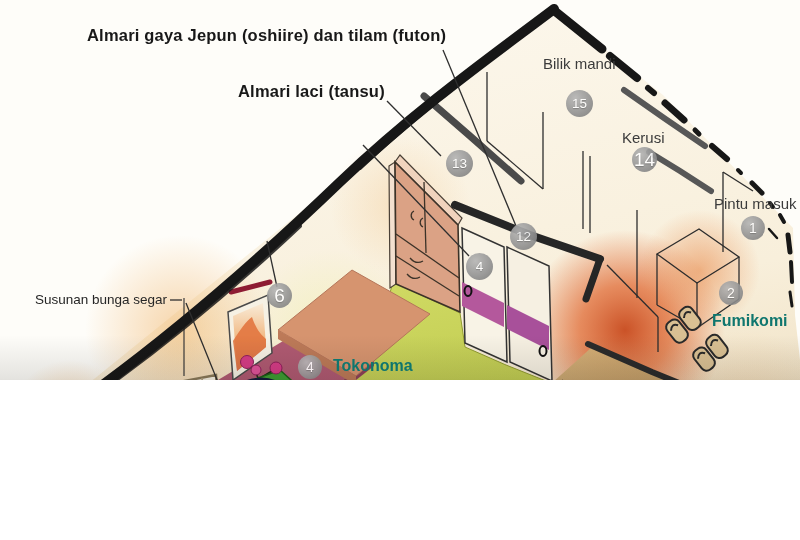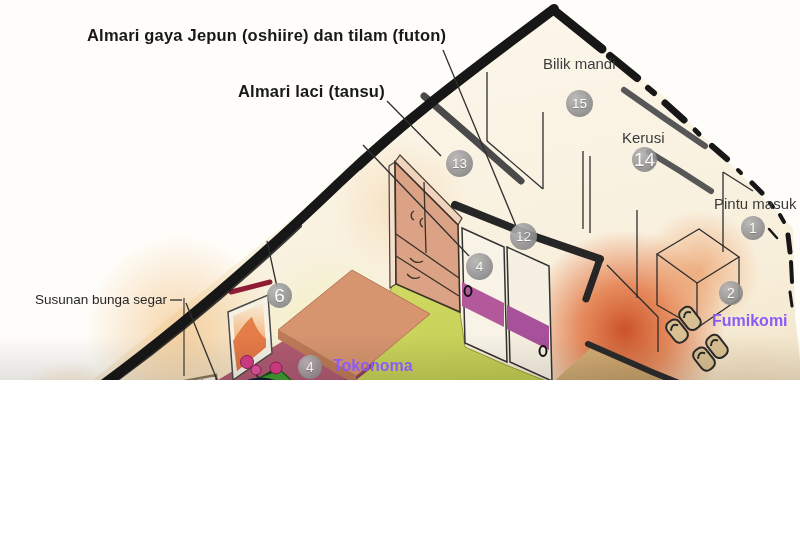--- a/index.html
+++ b/index.html
@@ -15,21 +15,21 @@
       rgba(8,6,4,0) 62%,
       rgba(8,6,4,0.10) 70%,
       rgba(8,6,4,0.38) 79%,
       rgba(10,8,5,0.68) 88%,
       rgba(8,6,4,0.94) 100%);
   }
   .lbl{position:absolute;white-space:nowrap;line-height:1.15;}
   .lbl-top   {font-weight:bold;font-size:16.5px;color:#181818;letter-spacing:.2px;}
   .lbl-med   {font-size:15px;color:#3b3b3b;}
   .lbl-small {font-size:13.5px;color:#262626;}
-  .lbl-bold  {font-weight:bold;font-size:16px;color:#8b5cf6;}
+  .lbl-bold  {font-weight:bold;font-size:16px;color:#0f766e;}
   .lbl-dim   {font-weight:bold;font-size:16px;color:#14532d;}
   .badge{
     position:absolute;border-radius:50%;
     background:radial-gradient(circle at 35% 30%, #b5b5b5, #878787 75%);
     color:#ffffff;font-weight:normal;display:flex;align-items:center;justify-content:center;
     opacity:.9;text-shadow:0 1px 1px rgba(0,0,0,.25);
   }
   .badge-lg{width:27px;height:27px;font-size:13.5px;}
   .badge-md{width:25px;height:25px;font-size:19px;}
   .badge-sm{width:24px;height:24px;font-size:14px;}

